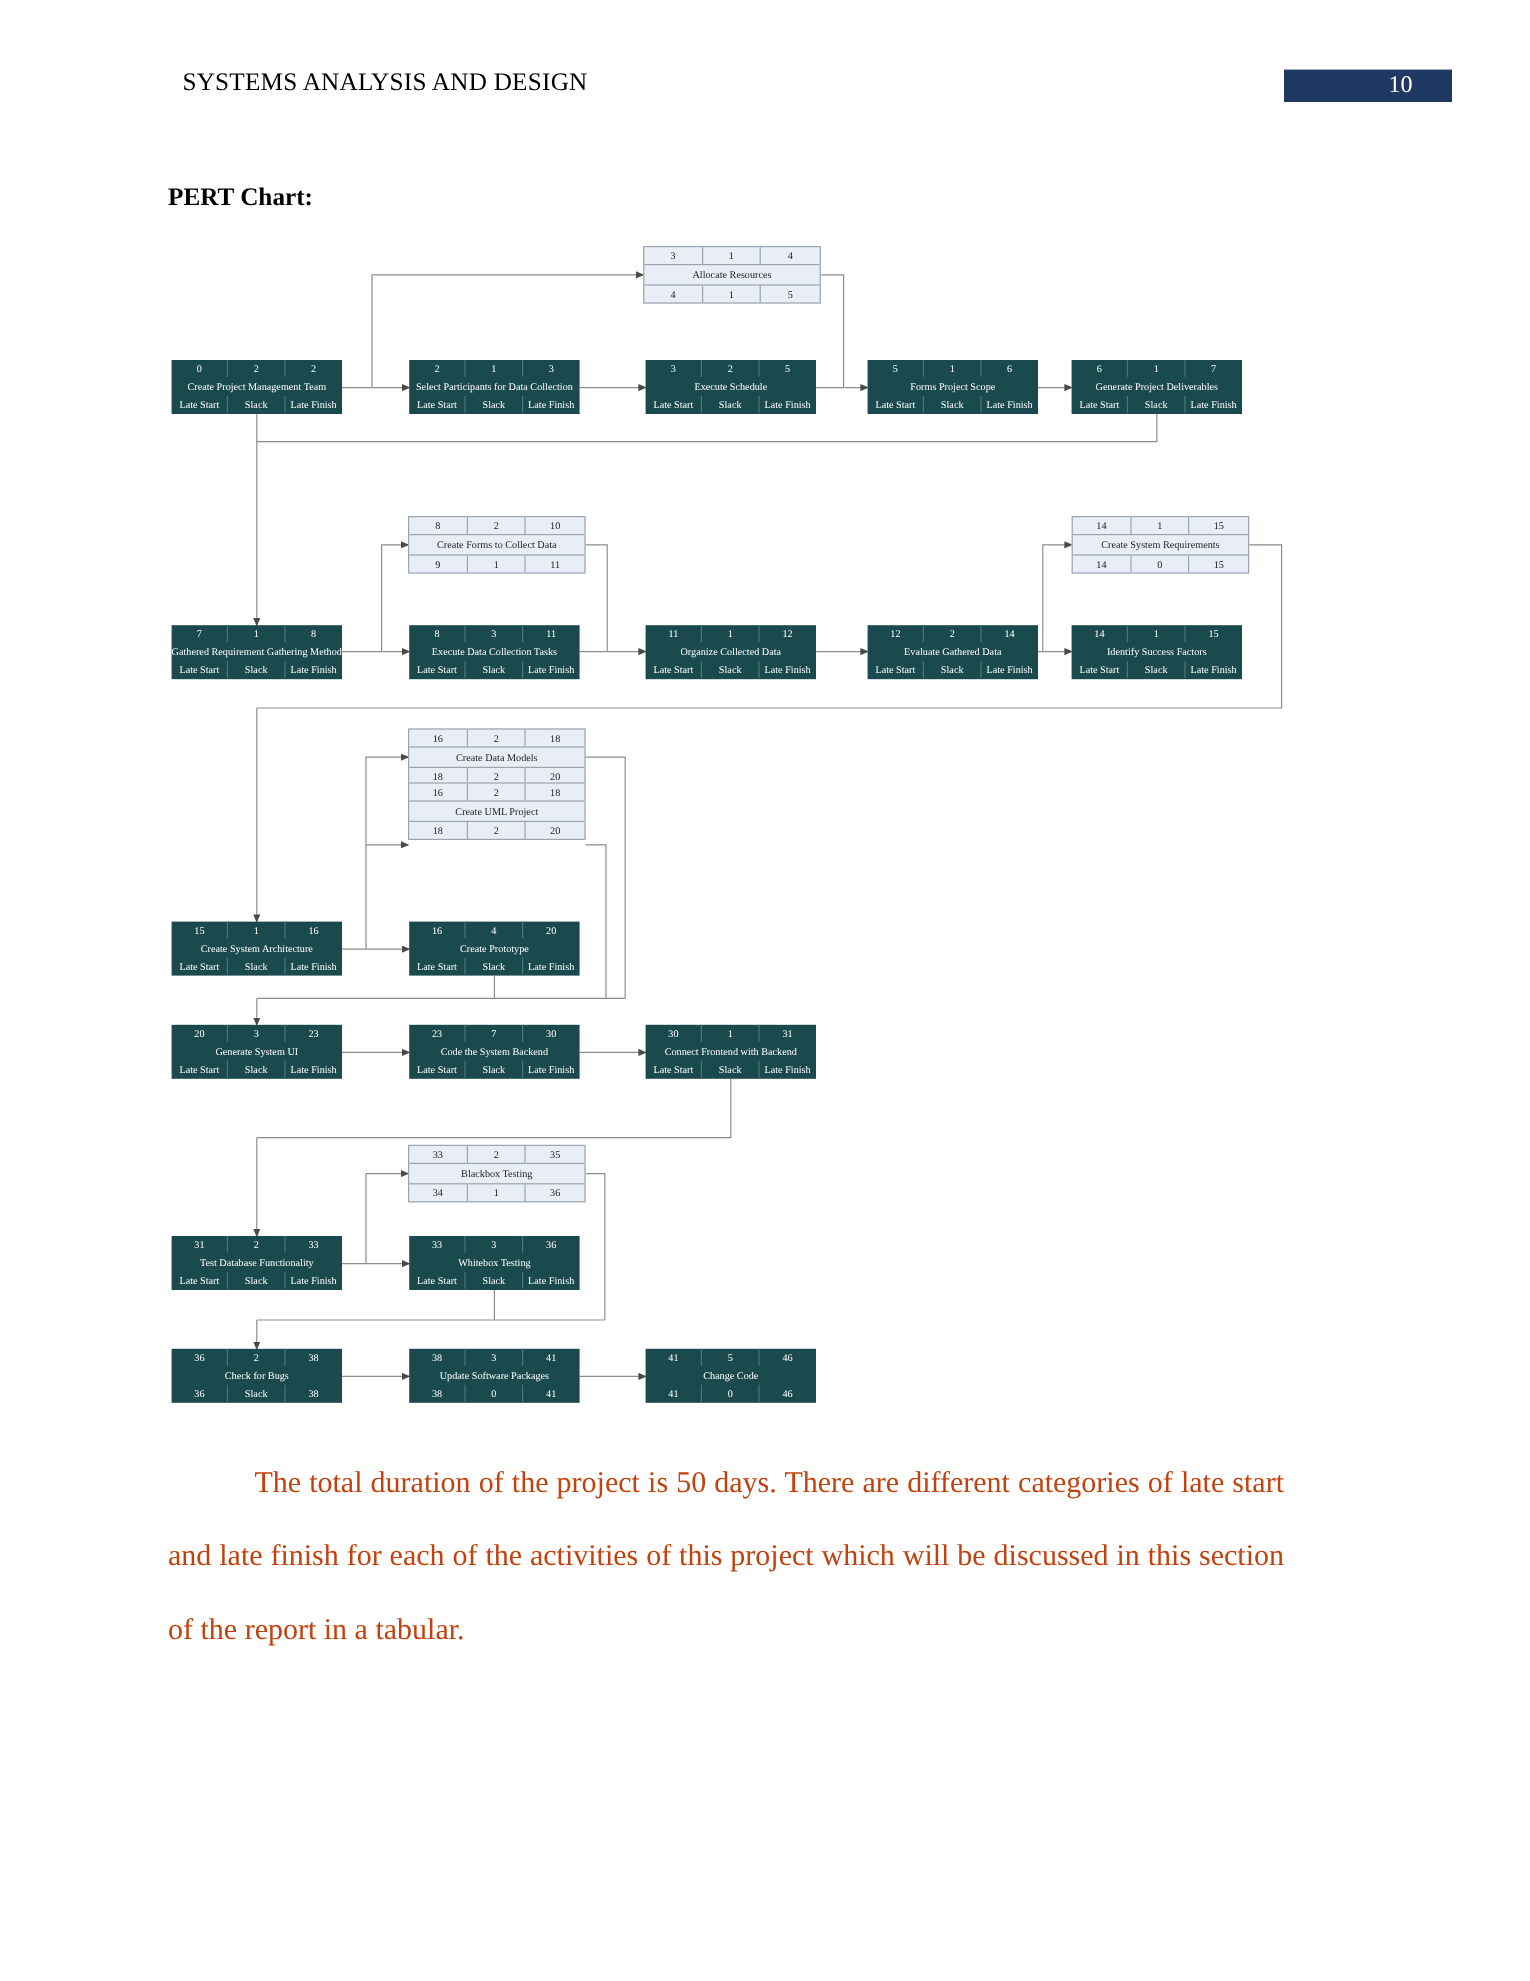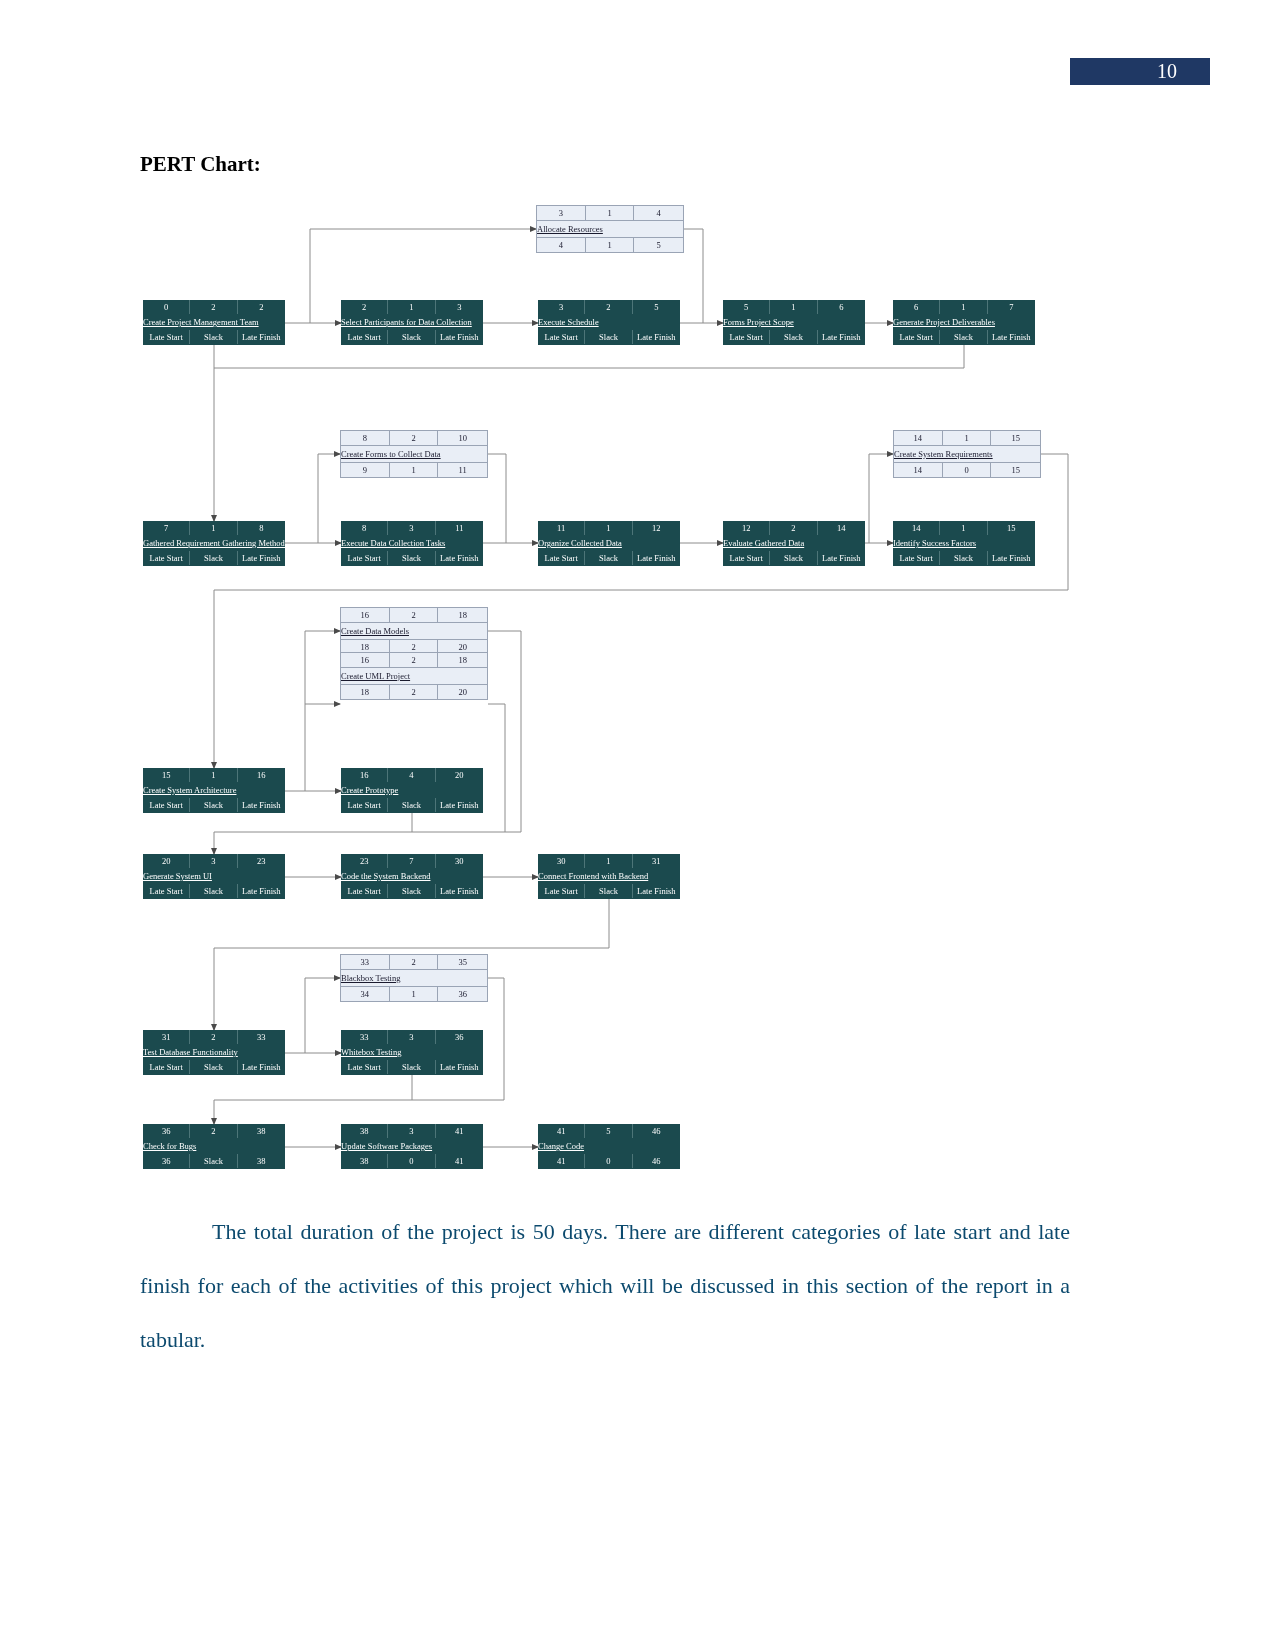--- a/index.html
+++ b/index.html
@@ -52,25 +52,24 @@
   }
   .node .cell{
     flex:1 1 33.333%;
     text-align:center;
     box-sizing:border-box;
     white-space:nowrap;
     overflow:hidden;
   }
   .node .namerow{
     width:100%;
-    text-align:left;
+    text-align:center;
     box-sizing:border-box;
     white-space:nowrap;
     overflow:hidden;
-    text-decoration:underline;
   }
 
   
   .node.dark{
     background:#1B4A4E;
     color:#ffffff;
   }
   .node.dark .nrow{height:14px;line-height:14px;font-size:8.5px;}
   .node.dark .nrow.top .cell{border-right:1px solid #4d7578;}
   .node.dark .nrow.top .cell:last-child{border-right:none;}
@@ -86,31 +85,32 @@
   }
   .node.light .nrow{height:15px;line-height:15px;font-size:8.5px;border-bottom:1px solid #9aa4b5;}
   .node.light .nrow.bot{border-bottom:none;border-top:1px solid #9aa4b5;}
   .node.light .nrow .cell{border-right:1px solid #9aa4b5;}
   .node.light .nrow .cell:last-child{border-right:none;}
   .node.light .namerow{height:17px;line-height:17px;font-size:8.5px;}
 
   
   .body-par{
     position:absolute;left:140px;top:1205px;width:930px;
-    font-size:22px;line-height:2.45;
-    color:#0c4a6e;
+    font-size:25px;line-height:2.45;
+    color:#c2410c;
     text-align:justify;
     text-indent:72px;
   }
 </style>
 </head>
 <body>
 
 <div class="page">
 
+  <div class="hdr-title">SYSTEMS ANALYSIS AND DESIGN</div>
 
   <div class="page-badge">10</div>
 
   <div class="sec-title">PERT Chart:</div>
 
   <div id="chart">
     <svg class="svg-layer" viewBox="0 0 1275 1651">
       <defs>
         <marker id="ah" markerWidth="7" markerHeight="7" refX="6" refY="3" orient="auto" markerUnits="userSpaceOnUse">
           <path d="M0,0 L7,3 L0,6 z" fill="#4a4a4a"></path>

